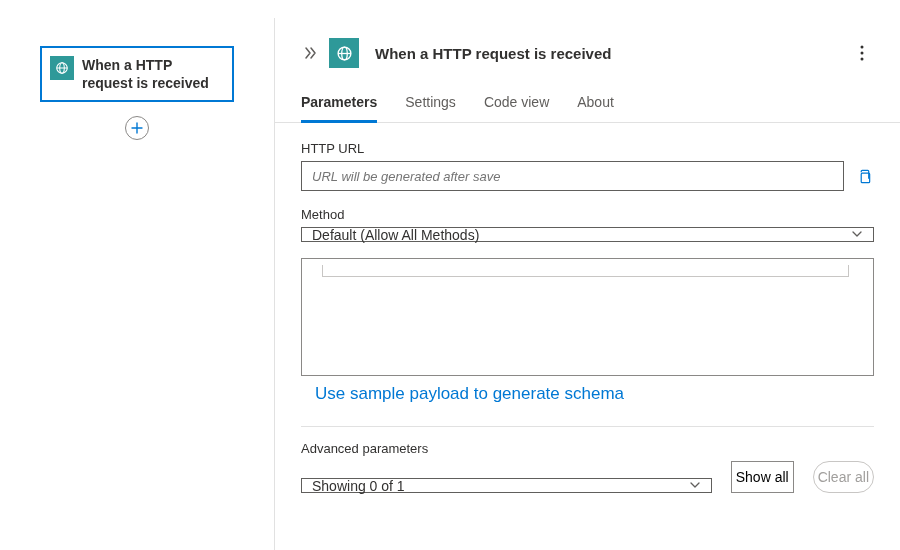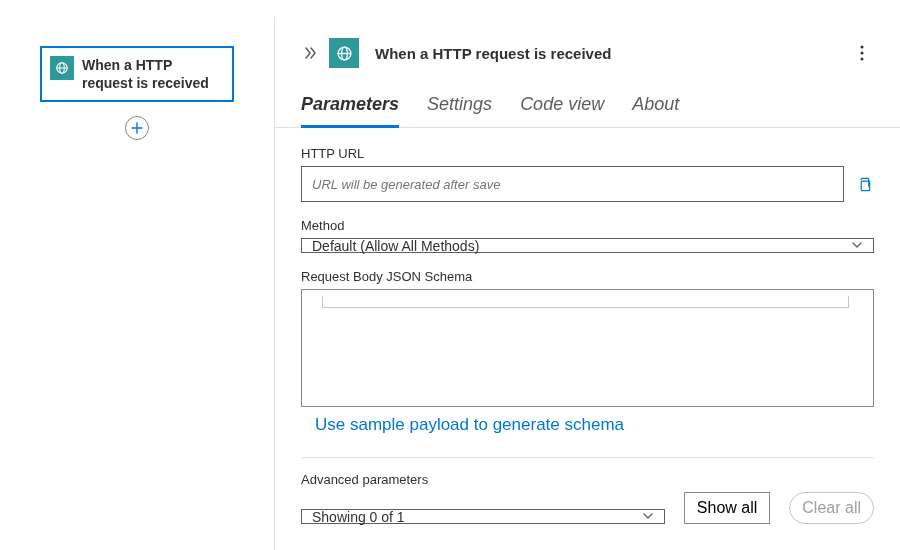--- a/index.html
+++ b/index.html
@@ -123,26 +123,25 @@
       color: #323130;
     }
     .tabs {
       display: flex;
       gap: 28px;
       padding: 0 26px;
       border-bottom: 1px solid #e1e1e1;
     }
     .tab {
       padding: 10px 0;
-      font-size: 18px;
+      font-size: 14px;
       color: #605e5c;
       cursor: pointer;
       border-bottom: 3px solid transparent;
       margin-bottom: -1px;
-      font-style: italic;
     }
     .tab.active {
       font-weight: 600;
       color: #323130;
       border-bottom-color: #0078d4;
     }
     .panel-body {
       padding: 18px 26px 10px;
       flex: 1;
       overflow-y: auto;
@@ -162,21 +161,21 @@
       align-items: stretch;
     }
     .url-input {
       flex: 1;
       border: 1px solid #605e5c;
       padding: 5px 10px;
       font-size: 13px;
       font-style: italic;
       color: #605e5c;
       background: #fff;
-      height: 36px;
+      height: 30px;
     }
     .copy-btn {
       width: 20px;
       display: flex;
       align-items: center;
       justify-content: center;
       cursor: pointer;
       color: #0078d4;
     }
     .select-wrap {
@@ -228,24 +227,24 @@
     .adv-row {
       display: flex;
       gap: 19px;
       align-items: flex-end;
     }
     .adv-select {
       flex: 1;
     }
     .btn {
       height: 32px;
-      padding: 0 12px;
+      padding: 0 4px;
       border: 1px solid #8a8886;
       background: #fff;
-      font-size: 16px;
+      font-size: 14px;
       cursor: pointer;
       text-align: right;
     }
     .btn.disabled {
       color: #a19f9d;
       border-color: #c8c6c4;
       cursor: default;
       border-radius: 16px;
     }
   </style>
@@ -323,21 +322,20 @@
           <span class="select-value">Default (Allow All Methods)</span>
           <span class="chevron">
             <svg width="12" height="12" viewBox="0 0 12 12">
                 <path d="M2 4l4 4 4-4" fill="none" stroke="#605e5c" stroke-width="1.3" stroke-linecap="round" stroke-linejoin="round"></path>
               </svg>
           </span>
         </div>
       </div>
 
       <div class="field">
-        <span class="field-label">Request Body JSON Schema</span>
         <div class="schema-box">
           <div class="schema-inner"></div>
         </div>
         <span class="link-text">Use sample payload to generate schema</span>
       </div>
 
       <hr class="divider">
 
       <span class="field-label">Advanced parameters</span>
       <div class="adv-row">

